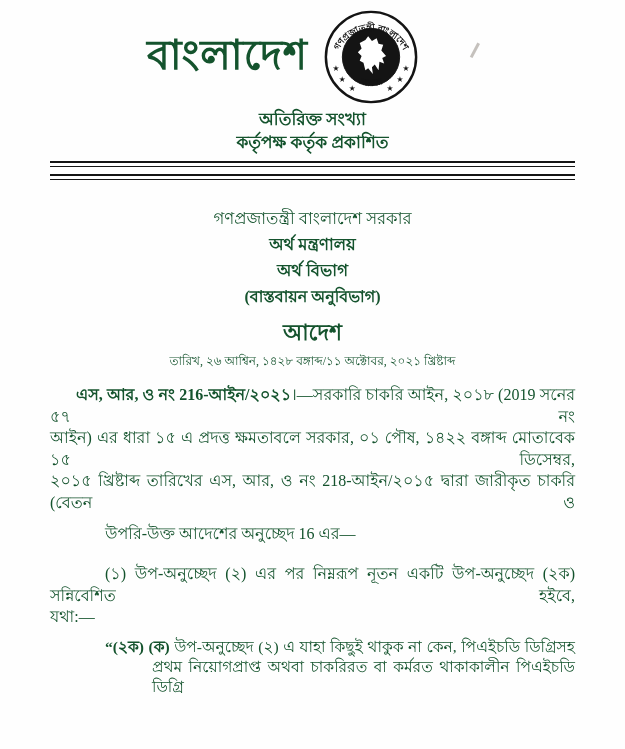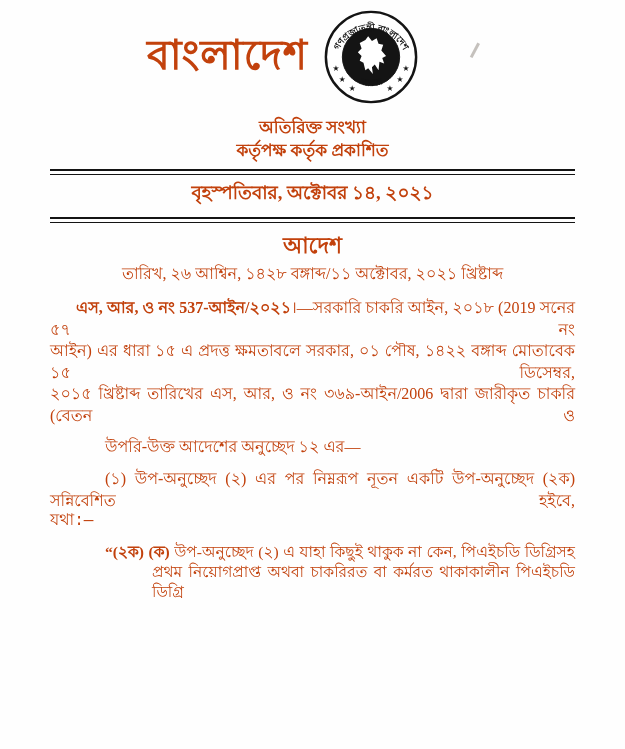--- a/index.html
+++ b/index.html
@@ -2,21 +2,21 @@
 <html lang="bn"><head>
 <meta charset="utf-8">
 <style>
   html, body { margin: 0; padding: 0; background: #e8e8e8; }
   .page {
     position: relative;
     width: 625px;
     height: 749px;
     margin: 0 auto;
     background: #fefefe;
-    color: #c2410c;
+    color: #14532d;
     font-family: "Liberation Serif", "DejaVu Serif", serif;
     box-sizing: border-box;
     padding: 4px 50px 0 50px;
     overflow: hidden;
   }
   
   .masthead {
     display: flex;
     align-items: center;
     justify-content: center;
@@ -39,52 +39,52 @@
     top: 36px;
     width: 7px;
     height: 16px;
     border-left: 3px solid #b7b2ad;
     transform: rotate(28deg);
     opacity: .8;
   }
   
   .center { text-align: center; }
   .issue-line { font-size: 17px; font-weight: 700; line-height: 23px; }
-  .issue-block { margin-top: 10px; }
+  .issue-block { margin-top: 2px; }
   
   .double-rule {
     height: 3px;
     border-top: 2.5px solid #141414;
     border-bottom: 1.5px solid #141414;
     margin: 7px 0 0 0;
   }
   .date-banner {
     font-size: 18.5px;
     font-weight: 700;
     line-height: 27px;
     padding: 5px 0 3px 0;
   }
   
   .authority { margin-top: 26px; }
   .authority .gov   { font-size: 16.5px; line-height: 26px; }
   .authority .min   { font-size: 16.5px; font-weight: 700; line-height: 26px; }
   .authority .div   { font-size: 16.5px; font-weight: 700; line-height: 26px; }
   .authority .wing  { font-size: 16px;   font-weight: 600; line-height: 26px; }
   .order-heading { margin-top: 12px; font-size: 22px; font-weight: 700; line-height: 22px; }
-  .order-date { margin-top: 6px; font-size: 16px; line-height: 22px; }
+  .order-date { margin-top: 6px; font-size: 12px; line-height: 22px; }
   
   .bodytext { font-size: 16px; line-height: 21.5px; }
   .sro { margin-top: 12px; }
   .jline { text-align: justify; text-align-last: justify; }
   .sro-line1 { text-indent: 26px; }
   .sro-bold { font-weight: 700; }
   .clause-intro { margin-top: 10px; text-indent: 55px; line-height: 22px; }
-  .sub1 { margin-top: 10px; }
+  .sub1 { margin-top: 18px; }
   .sub1-line1 { text-indent: 55px; }
-  .sub1-line2 { text-align-last: left; font-family: Liberation Mono, monospace; }
+  .sub1-line2 { text-align-last: left; }
   
   .quote-block { margin: 9px 0 0 55px; font-size: 15.5px; line-height: 20px; }
   .quote-line { padding-left: 47px; text-align: justify; text-align-last: justify; }
   .quote-first { padding-left: 0; }
   .quote-first .q-label { font-weight: 600; }
 </style>
 </head>
 <body>
 
 <div class="page">
@@ -116,36 +116,41 @@
 
     <span class="smudge"></span>
   </div>
 
   <div class="issue-block center">
     <div class="issue-line">অতিরিক্ত সংখ্যা</div>
     <div class="issue-line">কর্তৃপক্ষ কর্তৃক প্রকাশিত</div>
   </div>
 
   <div class="double-rule"></div>
-  <div class="date-banner center">বৃহস্পতিবার, অক্টোবর ১৪, ২০২১</div>
   <div class="double-rule"></div>
 
+  <div class="authority center">
+    <div class="gov">গণপ্রজাতন্ত্রী বাংলাদেশ সরকার</div>
+    <div class="min">অর্থ মন্ত্রণালয়</div>
+    <div class="div">অর্থ বিভাগ</div>
+    <div class="wing">(বাস্তবায়ন অনুবিভাগ)</div>
+  </div>
 
   <div class="order-heading center">আদেশ</div>
   <div class="order-date center">তারিখ, ২৬ আশ্বিন, ১৪২৮ বঙ্গাব্দ/১১ অক্টোবর, ২০২১ খ্রিষ্টাব্দ</div>
 
   <div class="sro bodytext">
     <div class="jline sro-line1">
-      <span class="sro-bold">এস, আর, ও নং 537-আইন/২০২১</span><span>।—সরকারি চাকরি আইন, ২০১৮ (2019 সনের ৫৭ নং</span>
+      <span class="sro-bold">এস, আর, ও নং 216-আইন/২০২১</span><span>।—সরকারি চাকরি আইন, ২০১৮ (2019 সনের ৫৭ নং</span>
     </div>
     <div class="jline">আইন) এর ধারা ১৫ এ প্রদত্ত ক্ষমতাবলে সরকার, ০১ পৌষ, ১৪২২ বঙ্গাব্দ মোতাবেক ১৫ ডিসেম্বর,</div>
-    <div class="jline">২০১৫ খ্রিষ্টাব্দ তারিখের এস, আর, ও নং ৩৬৯-আইন/2006 দ্বারা জারীকৃত চাকরি (বেতন ও</div>
+    <div class="jline">২০১৫ খ্রিষ্টাব্দ তারিখের এস, আর, ও নং 218-আইন/২০১৫ দ্বারা জারীকৃত চাকরি (বেতন ও</div>
   </div>
 
-  <div class="clause-intro bodytext">উপরি-উক্ত আদেশের অনুচ্ছেদ ১২ এর—</div>
+  <div class="clause-intro bodytext">উপরি-উক্ত আদেশের অনুচ্ছেদ 16 এর—</div>
 
   <div class="sub1 bodytext">
     <div class="jline sub1-line1">(১) উপ-অনুচ্ছেদ (২) এর পর নিম্নরূপ নূতন একটি উপ-অনুচ্ছেদ (২ক) সন্নিবেশিত হইবে,</div>
     <div class="sub1-line2">যথা:—</div>
   </div>
 
   <div class="quote-block">
     <div class="quote-line quote-first">
       <span class="q-label">“(২ক) (ক)</span>
       <span>উপ-অনুচ্ছেদ (২) এ যাহা কিছুই থাকুক না কেন, পিএইচডি ডিগ্রিসহ</span>

